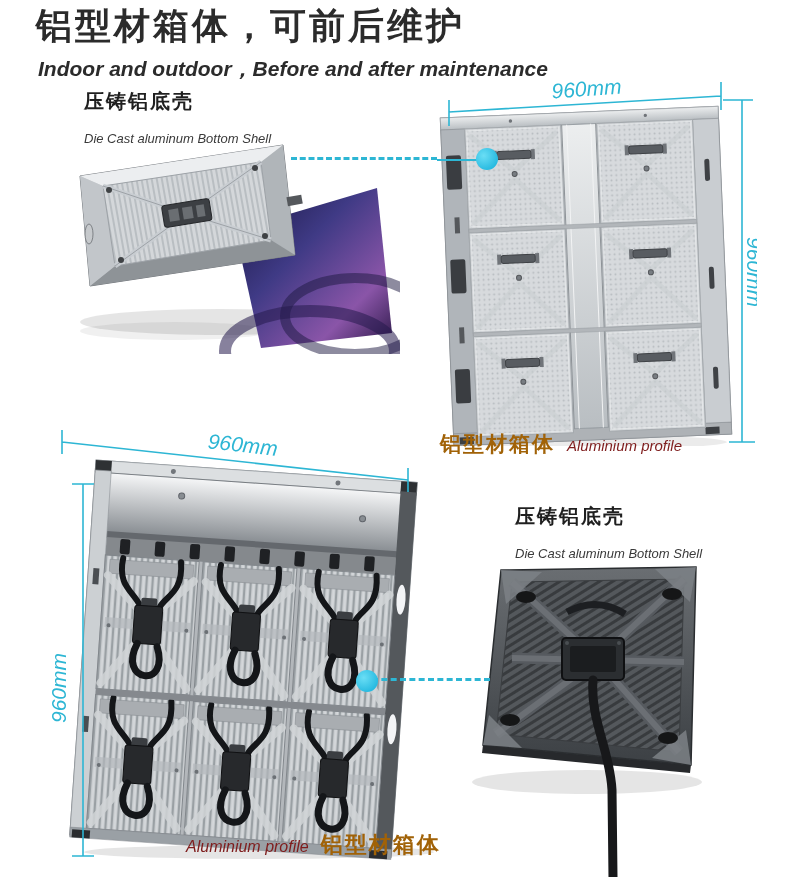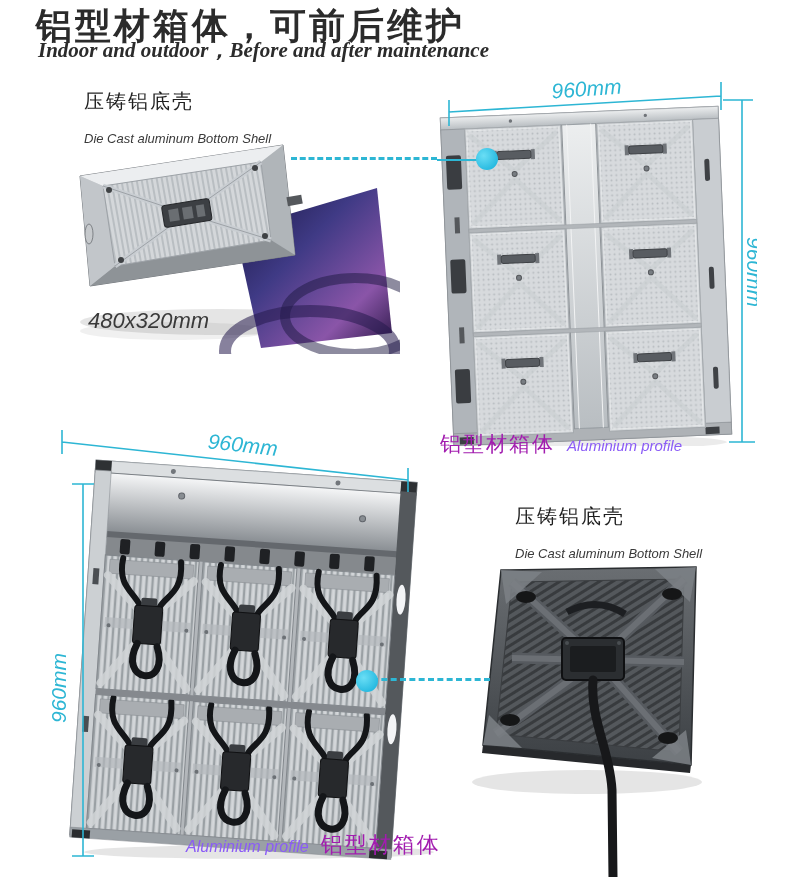--- a/index.html
+++ b/index.html
@@ -1,39 +1,39 @@
 <!DOCTYPE html>
 <html><head>
 <meta charset="utf-8">
 <style>
   html,body{margin:0;padding:0;background:#fff;}
   #canvas{position:relative;width:789px;height:877px;background:#fff;overflow:hidden;
           font-family:"Liberation Sans",sans-serif;color:#2b2b2b;}
   .abs{position:absolute;}
   .title-zh{font-size:36px;font-weight:bold;letter-spacing:3px;color:#2b2b2b;white-space:nowrap;}
   .title-en{font-size:21px;font-weight:600;font-style:italic;color:#2b2b2b;white-space:nowrap;}
-  .lbl-zh{font-size:20px;font-weight:normal;color:#1f1f1f;letter-spacing:2px;white-space:nowrap;}
+  .lbl-zh{font-size:20px;font-weight:bold;color:#1f1f1f;letter-spacing:2px;white-space:nowrap;}
   .lbl-en{font-size:13px;font-style:italic;color:#3a3a3a;white-space:nowrap;margin-top:19px;}
   .size-txt{font-size:22px;font-style:italic;color:#3a3a3a;white-space:nowrap;}
   .cap-row{display:flex;align-items:baseline;gap:12px;white-space:nowrap;}
-  .cap-zh{font-size:21px;font-weight:normal;color:#a21caf;letter-spacing:2px;}
-  .cap-en{font-size:15px;font-style:italic;color:#8b5cf6;}
+  .cap-zh{font-size:21px;font-weight:bold;color:#a16207;letter-spacing:2px;}
+  .cap-en{font-size:15px;font-style:italic;color:#7f1d1d;}
   .dash-line{border-top:3px dashed #2db6d4;height:0;z-index:6;}
   .cyan-dot{width:22px;height:22px;border-radius:50%;z-index:7;
             background:radial-gradient(circle at 35% 35%, #6adef5, #0fadd9);}
   svg text{font-family:"Liberation Sans",sans-serif;}
   .dim-text{font-size:21px;font-style:italic;fill:#2db6d4;}
 </style>
 </head>
 <body>
 
 <div id="canvas">
 
   <div class="abs title-zh" style="left:36px;top:2px;">铝型材箱体，可前后维护</div>
-  <div class="abs title-en" style="left:38px;top:36px;font-family:Liberation Serif, serif;">Indoor and outdoor，Before and after maintenance</div>
+  <div class="abs title-en" style="left:38px;top:55px;">Indoor and outdoor，Before and after maintenance</div>
 
   <div class="abs lbl-zh" style="left:84px;top:88px;">压铸铝底壳</div>
   <div class="abs lbl-en" style="left:84px;top:112px;">Die Cast aluminum Bottom Shell</div>
 
   <svg class="abs" style="left:55px;top:126px;" width="345" height="228" viewBox="0 0 345 228">
     <defs>
       <linearGradient id="purpleG" x1="0" y1="0" x2="1" y2="1">
         <stop offset="0" stop-color="#16133b"></stop>
           <stop offset="0.4" stop-color="#3f3a85"></stop>
         <stop offset="0.75" stop-color="#8a55a8"></stop>
@@ -71,21 +71,20 @@
       <rect x="128" y="81" width="10" height="12" fill="#6a6e72"></rect>
       <rect x="142" y="81" width="8" height="12" fill="#6a6e72"></rect>
     </g>
     <circle cx="54" cy="64" r="3" fill="#3f4245"></circle>
     <circle cx="200" cy="42" r="3" fill="#3f4245"></circle>
     <circle cx="210" cy="110" r="3" fill="#3f4245"></circle>
     <circle cx="66" cy="134" r="3" fill="#3f4245"></circle>
     <ellipse cx="34" cy="108" rx="4" ry="10" fill="#c6c9cc" stroke="#7e8286"></ellipse>
     <rect x="232" y="70" width="15" height="9" fill="#55585c" transform="rotate(-10 239 74)"></rect>
   </svg>
-  <div class="abs size-txt" style="left:88px;top:308px;">480x320mm</div>
 
   <div class="abs dash-line" style="left:291px;top:157px;width:146px;"></div>
   <div class="abs cyan-dot" style="left:476px;top:148px;"></div>
 
   <svg class="abs" style="left:437px;top:72px;" width="320" height="374" viewBox="0 0 320 374">
     <defs>
       <linearGradient id="metalV" x1="0" y1="0" x2="0" y2="1">
         <stop offset="0" stop-color="#eceeef"></stop>
           <stop offset="1" stop-color="#b9bec2"></stop>
       </linearGradient>

